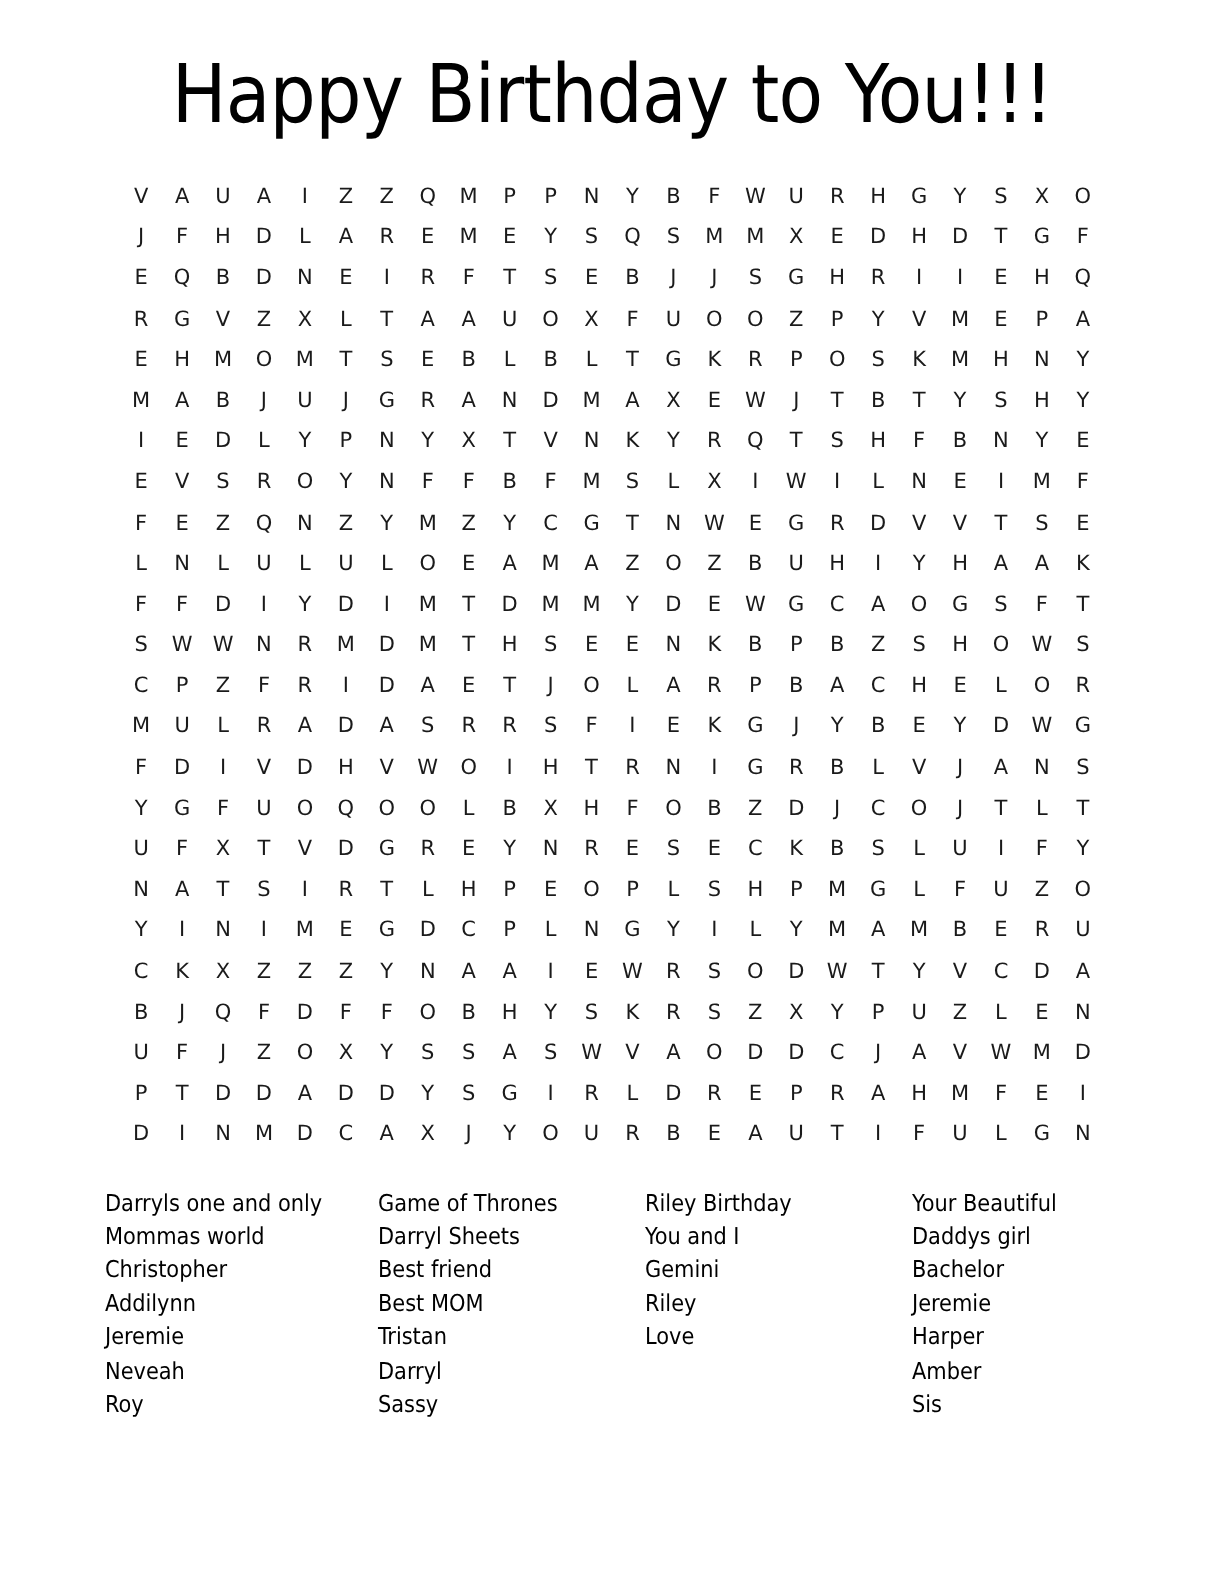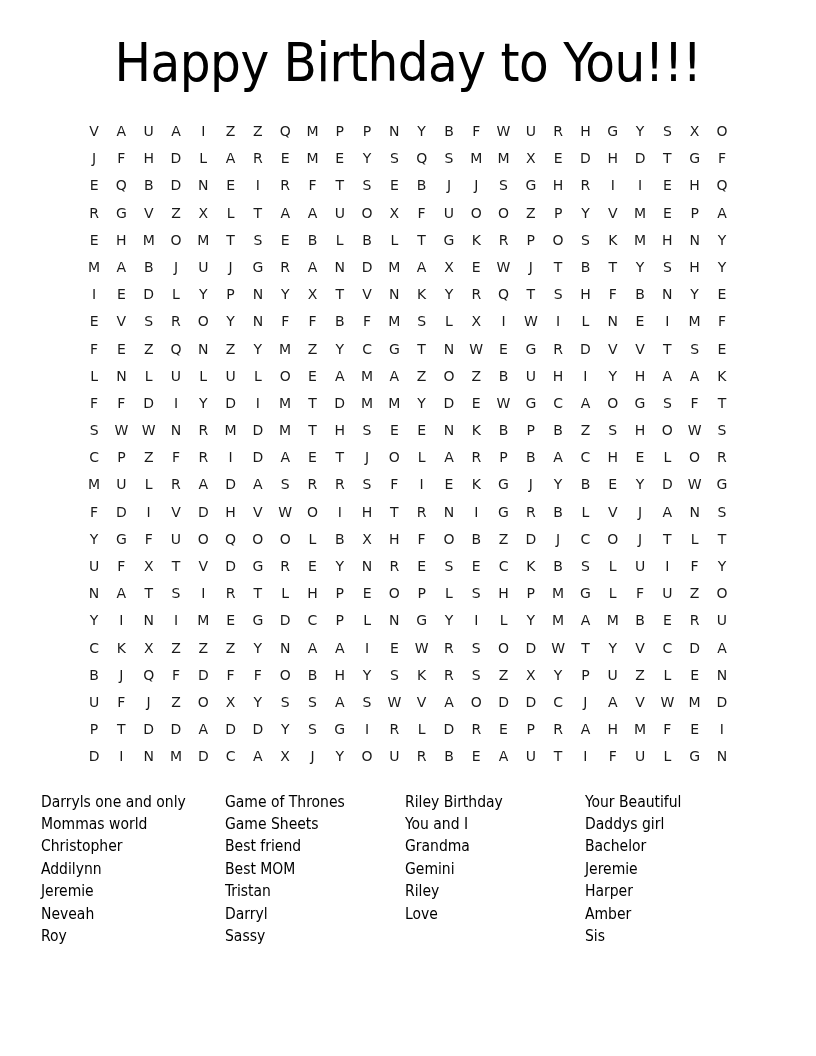--- a/index.html
+++ b/index.html
@@ -54,21 +54,21 @@
     font-weight: 400;
     text-align: center;
     line-height: 27.2px;
     color: #1a1a1a;
     user-select: none;
   }
 
   
   .wordlist {
     margin-top: 20px;
-    padding-left: 41px;
+    padding-left: 70px;
     padding-right: 30px;
     display: flex;
     align-items: flex-start;
   }
   .wl-col {
     font-family: "DejaVu Sans Condensed", "Liberation Sans Narrow", "DejaVu Sans", sans-serif;
     font-size: 15.5px;
     line-height: 22.4px;
     color: #000000;
   }
@@ -673,31 +673,30 @@
         <div class="wl-item">Darryls one and only</div>
         <div class="wl-item">Mommas world</div>
         <div class="wl-item">Christopher</div>
         <div class="wl-item">Addilynn</div>
         <div class="wl-item">Jeremie</div>
         <div class="wl-item">Neveah</div>
         <div class="wl-item">Roy</div>
       </div>
       <div class="wl-col c2">
         <div class="wl-item">Game of Thrones</div>
-        <div class="wl-item">Game Sheets</div>
+        <div class="wl-item">Darryl Sheets</div>
         <div class="wl-item">Best friend</div>
         <div class="wl-item">Best MOM</div>
         <div class="wl-item">Tristan</div>
         <div class="wl-item">Darryl</div>
         <div class="wl-item">Sassy</div>
       </div>
       <div class="wl-col c3">
         <div class="wl-item">Riley Birthday</div>
         <div class="wl-item">You and I</div>
-        <div class="wl-item">Grandma</div>
         <div class="wl-item">Gemini</div>
         <div class="wl-item">Riley</div>
         <div class="wl-item">Love</div>
       </div>
       <div class="wl-col c4">
         <div class="wl-item">Your Beautiful</div>
         <div class="wl-item">Daddys girl</div>
         <div class="wl-item">Bachelor</div>
         <div class="wl-item">Jeremie</div>
         <div class="wl-item">Harper</div>

